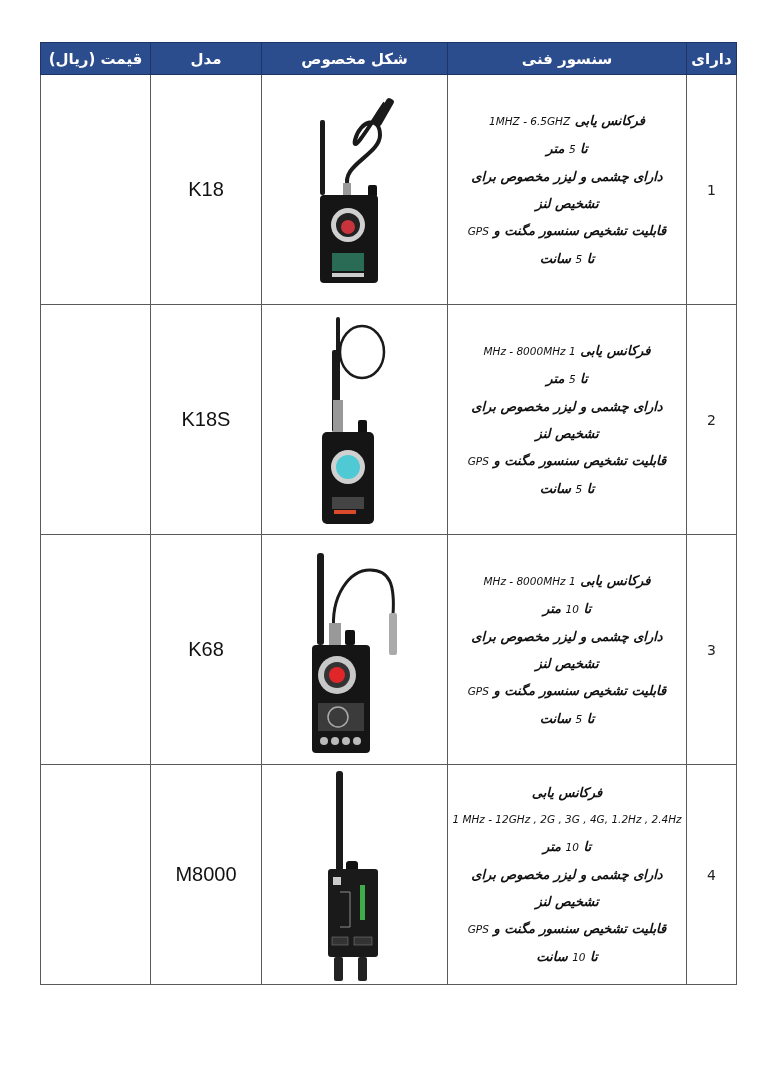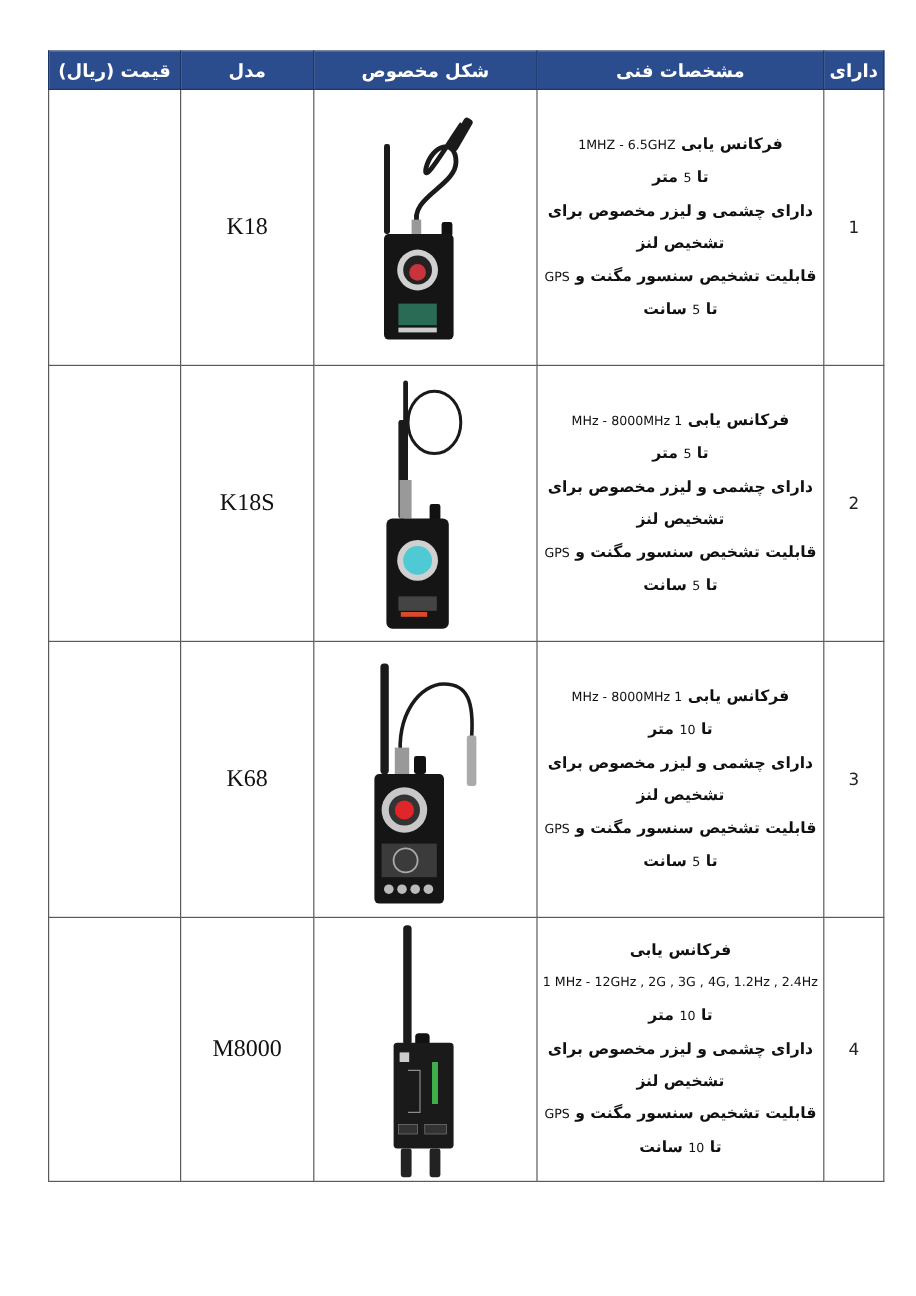--- a/index.html
+++ b/index.html
@@ -10,43 +10,43 @@
   }
   table.spec th, table.spec td { border:1px solid #5a5a5a; padding:0;margin-left:12px; }
   table.spec thead th {
     background:#2b4d8e; color:#ffffff; height:31px;
     font-weight:bold; font-size:15px; text-align:center; direction:rtl;
     border-color:#1d3566;
   }
   table.spec tbody td { height:229px; vertical-align:middle; text-align:center; }
   table.spec tbody tr.last td { height:219px; }
   .rownum { font-size:14px; color:#222; font-family:"DejaVu Sans", sans-serif; }
-  .model { font-size:20px; color:#111; font-family:Liberation Serif, serif; }
+  .model { font-size:20px; color:#111; font-family:Liberation Sans, sans-serif; }
   .specs { direction:rtl; font-weight:bold; color:#111; font-size:13px; line-height:27px; }
-  .specs .line { display:block; }
+  .specs .line { display:block;font-style:italic; }
   .specs .sm { font-weight:normal; font-size:10.5px; }
   .imgcell svg { display:block; margin:0 auto; }
 </style>
 </head>
 <body>
 
 <table class="spec">
   <colgroup>
     <col style="width:110px">
     <col style="width:111px">
     <col style="width:186px">
     <col style="width:239px">
     <col style="width:50px">
   </colgroup>
   <thead>
     <tr>
       <th>قیمت (ریال)</th>
       <th>مدل</th>
       <th>شکل مخصوص</th>
-      <th>مشخصات فنی</th>
+      <th>سنسور فنی</th>
       <th>دارای</th>
     </tr>
   </thead>
   <tbody>
 
     <tr>
       <td></td>
       <td class="model">K18</td>
       <td class="imgcell">
         <svg width="90" height="190" viewBox="0 0 90 190">

